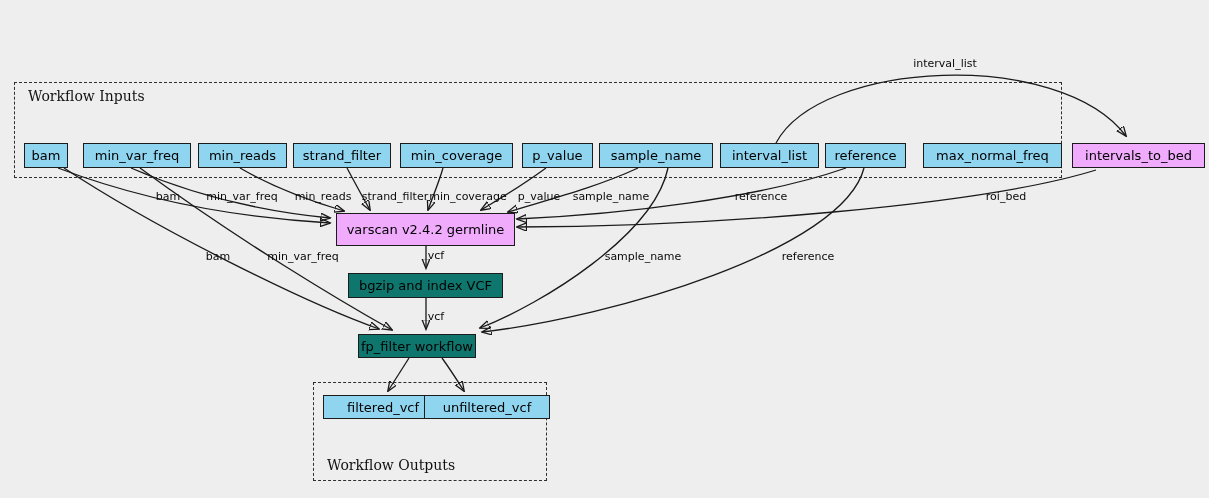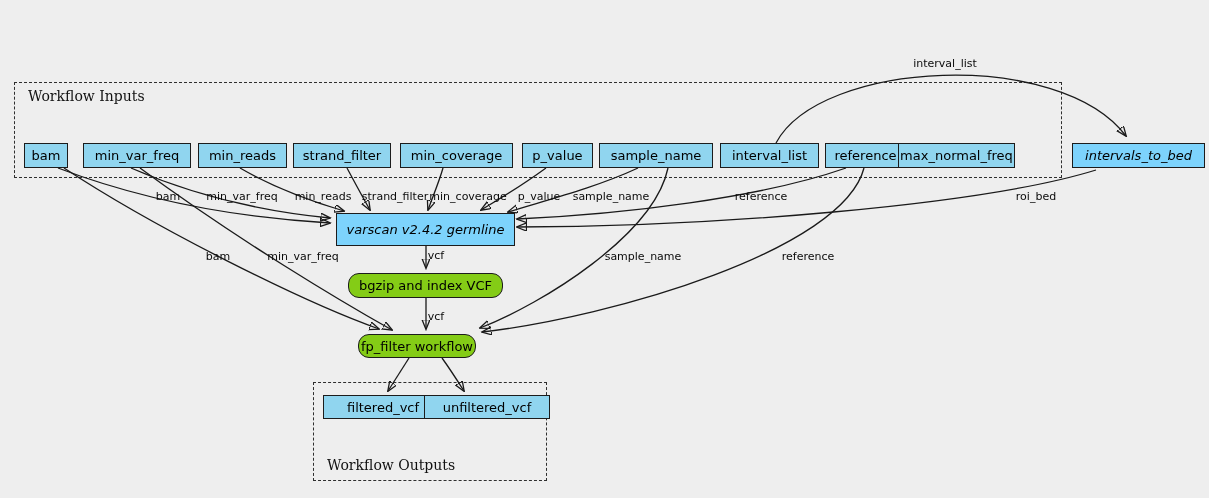--- a/index.html
+++ b/index.html
@@ -7,22 +7,22 @@
   #canvas{position:relative;width:1209px;height:498px;background:#eeeeee;overflow:hidden;
           font-family:"DejaVu Sans",sans-serif;color:#000;}
   .cluster{position:absolute;border:1.6px dashed #2e2e2e;box-sizing:border-box;}
   .cluster-label{position:absolute;font:14px "DejaVu Serif",serif;color:#111;white-space:nowrap;}
   svg.edges{position:absolute;left:0;top:0;pointer-events:none;}
   svg.edges path{fill:none;stroke:#1a1a1a;stroke-width:1.3;}
   .node{position:absolute;box-sizing:border-box;border:1.6px solid #1c1c1c;
         display:flex;align-items:center;justify-content:center;
         font-size:13px;white-space:nowrap;cursor:pointer;}
   .n-input{background:#90d5ef;}
-  .n-tool{background:#7dd3fc;font-style:italic;}
-  .n-sub{background:#84cc16;border-radius:11px;}
+  .n-tool{background:#f0abfc;}
+  .n-sub{background:#0f766e;}
   .elabel{position:absolute;transform:translate(-50%,-50%);font-size:11px;
           white-space:nowrap;color:#0a0a0a;}
 </style>
 </head>
 <body>
 
 <div id="canvas">
 
   <div class="cluster" style="left:14px;top:82px;width:1048px;height:96px">
     <span class="cluster-label" style="left:13px;top:5px">Workflow Inputs</span>
@@ -77,21 +77,21 @@
     </div>
   <div class="node n-input" style="left:599px;top:143px;width:114px;height:25px">
       <span>sample_name</span>
     </div>
   <div class="node n-input" style="left:720px;top:143px;width:99px;height:25px">
       <span>interval_list</span>
     </div>
   <div class="node n-input" style="left:825px;top:143px;width:81px;height:25px">
       <span>reference</span>
     </div>
-  <div class="node n-input" style="left:898px;top:143px;width:117px;height:25px">
+  <div class="node n-input" style="left:923px;top:143px;width:139px;height:25px">
       <span>max_normal_freq</span>
     </div>
 
   <div class="node n-tool" style="left:1072px;top:143px;width:133px;height:25px">
       <span>intervals_to_bed</span>
     </div>
   <div class="node n-tool" style="left:336px;top:213px;width:179px;height:33px">
       <span>varscan v2.4.2 germline</span>
     </div>
   <div class="node n-sub" style="left:348px;top:273px;width:155px;height:25px">
@@ -110,21 +110,21 @@
 
   <div class="elabel" style="left:945px;top:63px">interval_list</div>
   <div class="elabel" style="left:168px;top:196px">bam</div>
   <div class="elabel" style="left:242px;top:196px">min_var_freq</div>
   <div class="elabel" style="left:323px;top:196px">min_reads</div>
   <div class="elabel" style="left:395px;top:196px">strand_filter</div>
   <div class="elabel" style="left:468px;top:196px">min_coverage</div>
   <div class="elabel" style="left:539px;top:196px">p_value</div>
   <div class="elabel" style="left:611px;top:196px">sample_name</div>
   <div class="elabel" style="left:761px;top:196px">reference</div>
-  <div class="elabel" style="left:1036px;top:196px">roi_bed</div>
+  <div class="elabel" style="left:1006px;top:196px">roi_bed</div>
   <div class="elabel" style="left:436px;top:255px">vcf</div>
   <div class="elabel" style="left:436px;top:316px">vcf</div>
   <div class="elabel" style="left:218px;top:256px">bam</div>
   <div class="elabel" style="left:303px;top:256px">min_var_freq</div>
   <div class="elabel" style="left:643px;top:256px">sample_name</div>
   <div class="elabel" style="left:808px;top:256px">reference</div>
 
 </div>
 
 </body></html>

